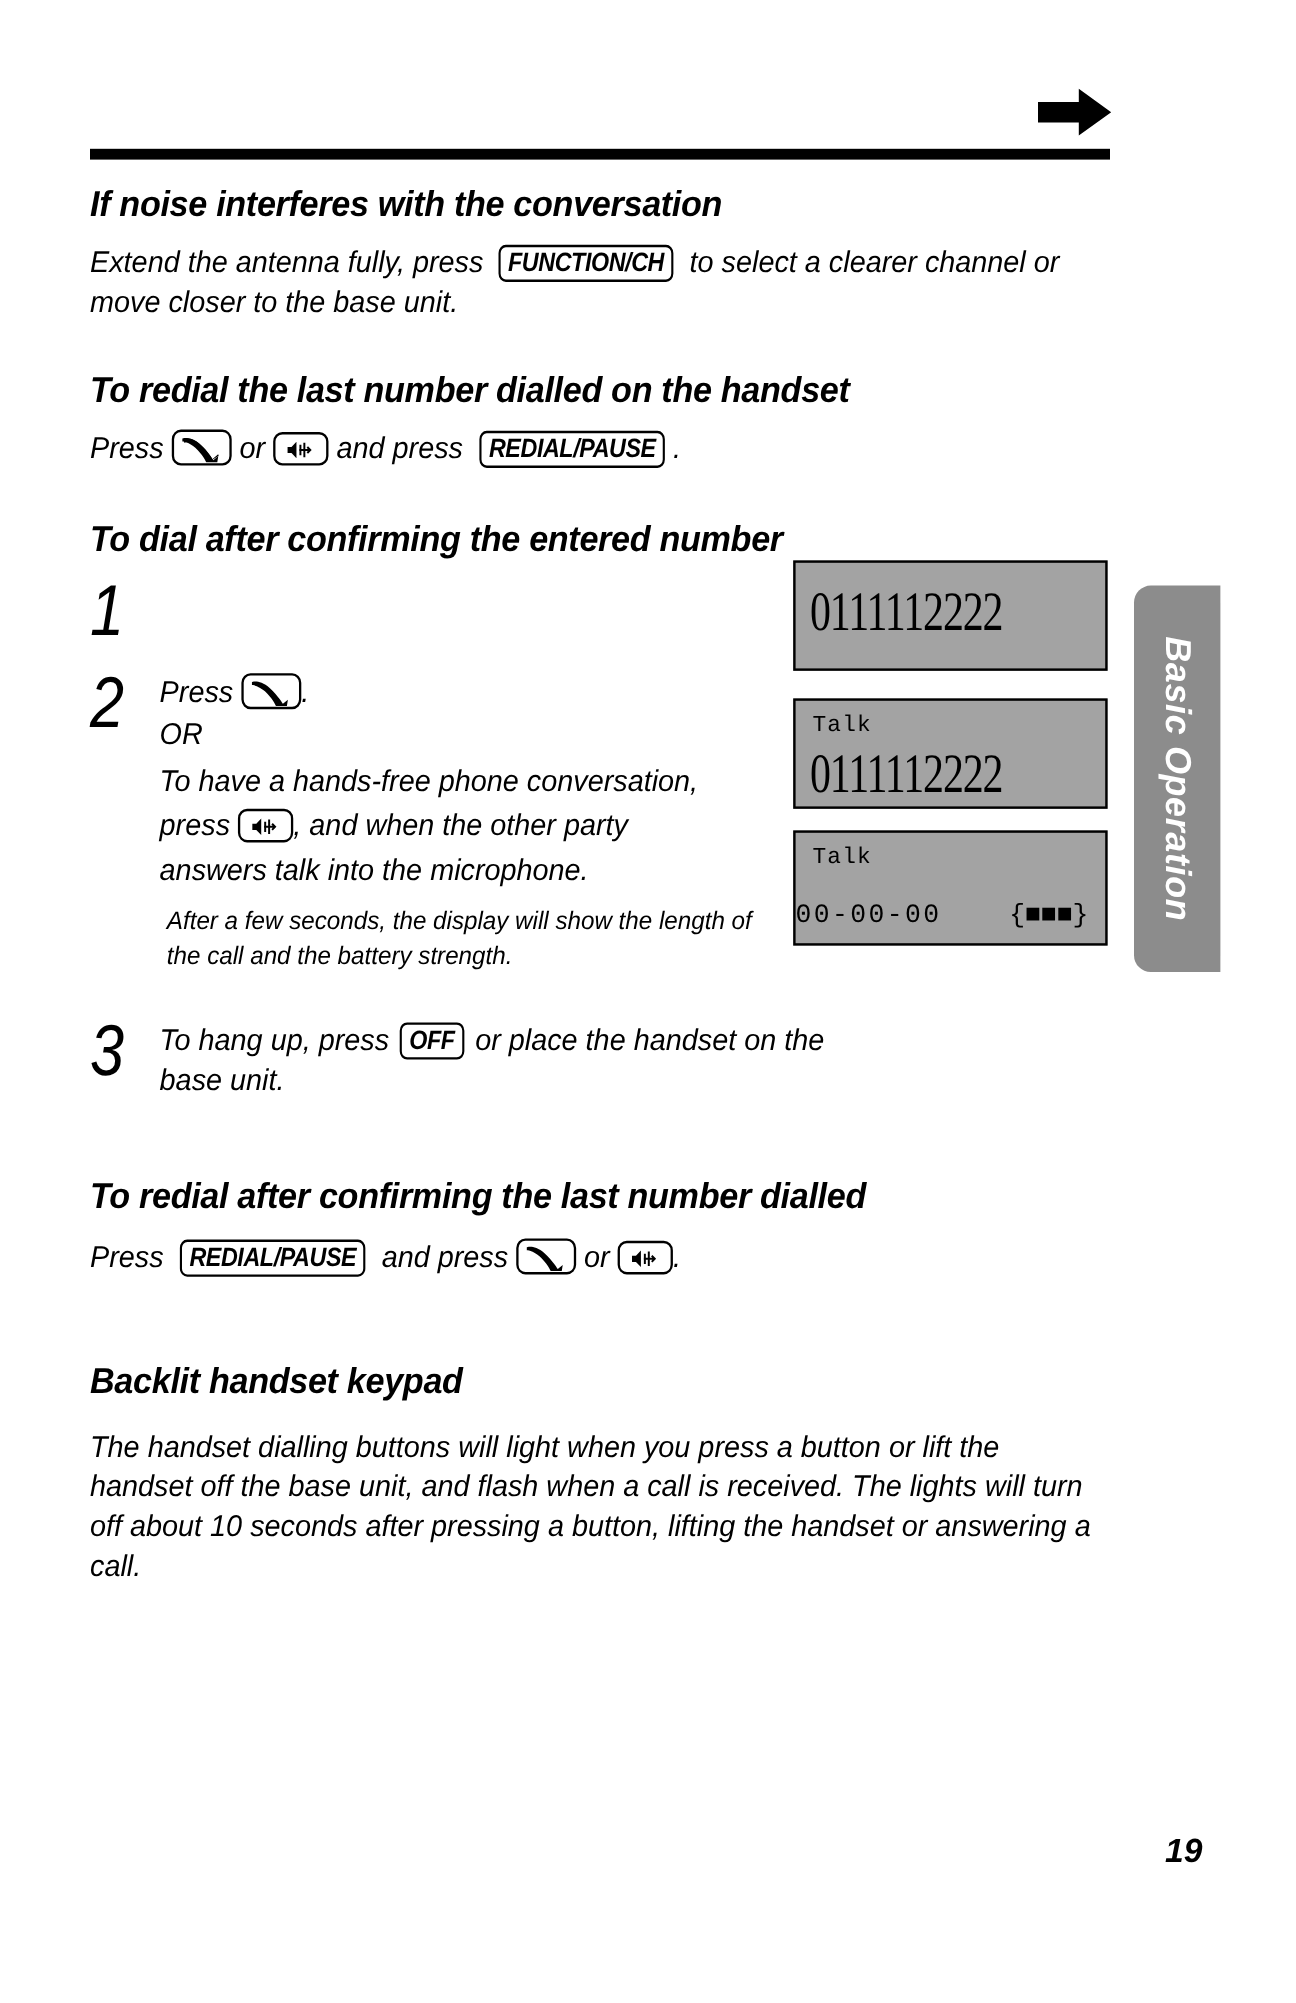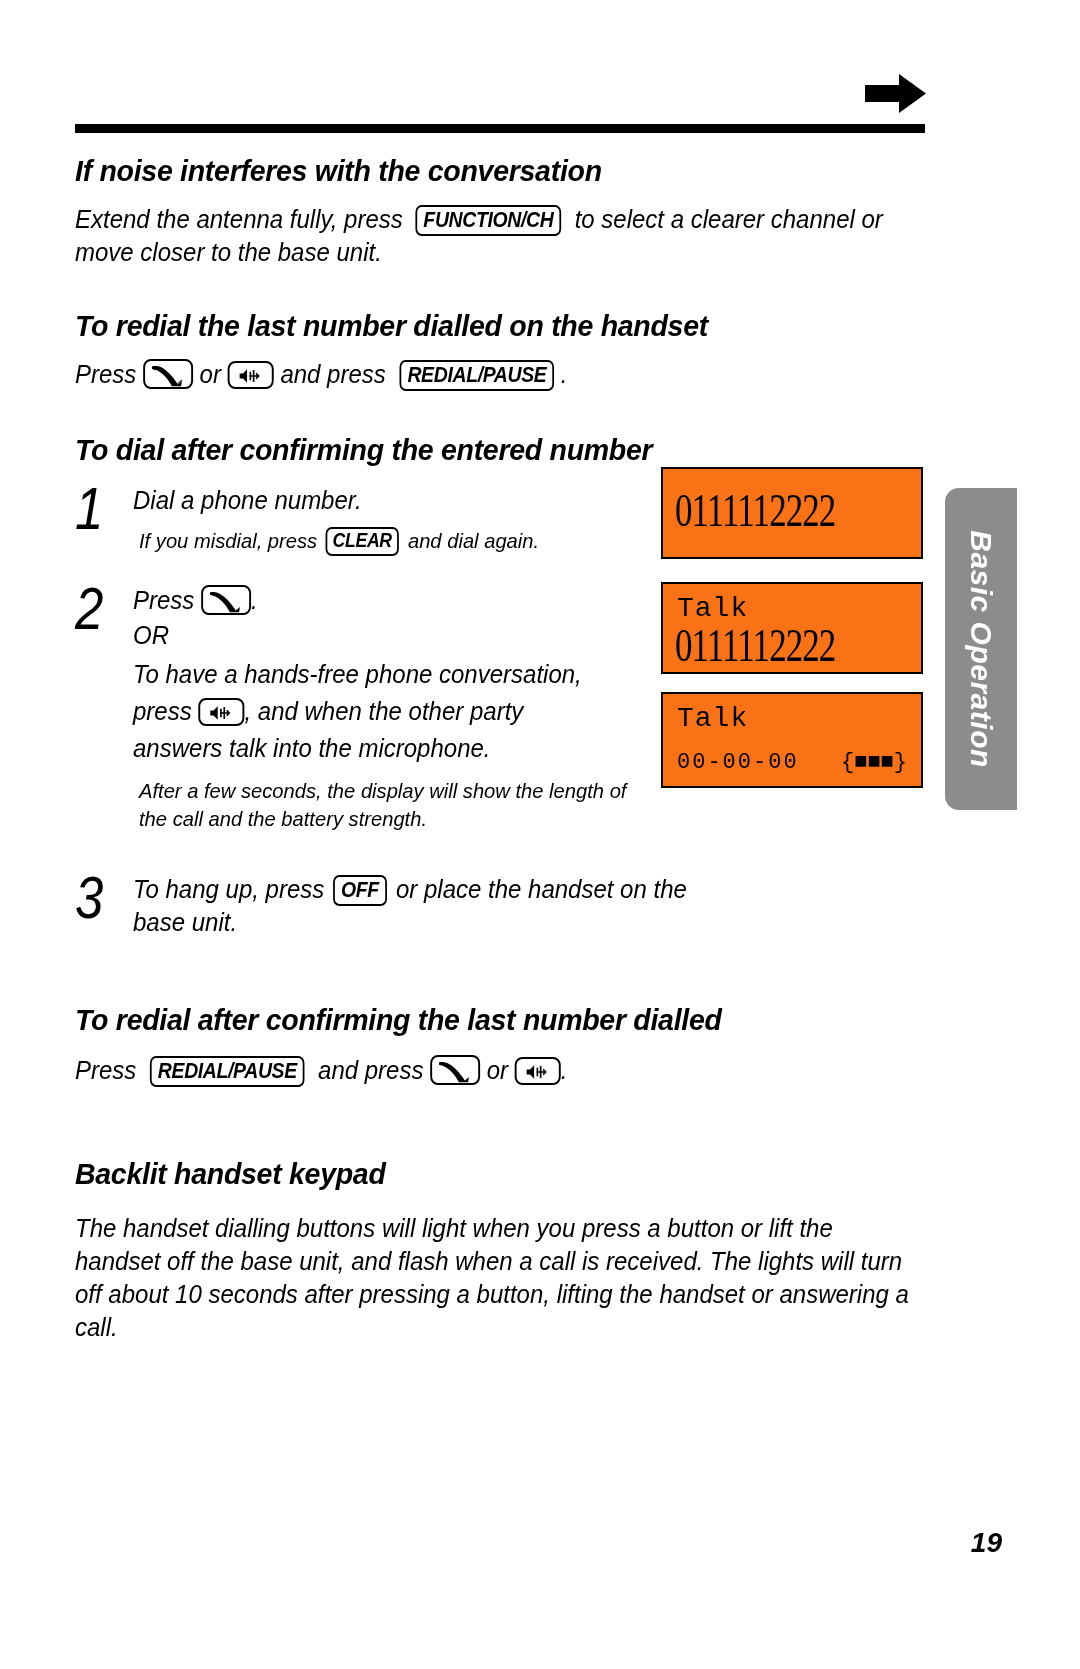--- a/index.html
+++ b/index.html
@@ -119,26 +119,26 @@
     transform: scaleX(0.85);
     transform-origin: left top;
     font-family: "Liberation Sans", sans-serif;
   }
   .step-body { flex: 1 1 auto; }
 
   
   .lcd {
     position: absolute;
     border: 2.5px solid #000;
-    background: #f97316;
+    background: #a3a3a3;
     box-sizing: border-box;
   }
   .lcd-small-text {
     font-family: "Liberation Mono", monospace;
-    font-size: 28px;
+    font-size: 19px;
     letter-spacing: 1px;
     line-height: 1;
   }
   .lcd-num {
     font-family: "Liberation Serif", serif;
     font-size: 38px;
     letter-spacing: -1px;
     line-height: 1;
     transform: scaleY(1.22) scaleX(0.92);
     transform-origin: left top;
@@ -212,21 +212,21 @@
     <div class="lcd-num" style="position:absolute; left:12px; top:18px;">0111112222</div>
   </div>
 
   <div class="lcd" style="left:661px; top:582px; width:262px; height:92px;">
     <div class="lcd-small-text" style="position:absolute; left:14px; top:11px;">Talk</div>
     <div class="lcd-num" style="position:absolute; left:12px; top:38px;">0111112222</div>
   </div>
 
   <div class="lcd" style="left:661px; top:692px; width:262px; height:96px;">
     <div class="lcd-small-text" style="position:absolute; left:14px; top:11px;">Talk</div>
-    <div class="lcd-time" style="position:absolute; left:14px; top:58px;">00-00-00</div>
+    <div class="lcd-time" style="position:absolute; left:0; top:58px;">00-00-00</div>
     <div class="lcd-batt" style="position:absolute; right:14px; top:58px;">{■■■}</div>
   </div>
 
   <div class="content">
 
     <h2 class="section" style="margin-top:4px;">If noise interferes with the conversation</h2>
 
     <p class="body" style="margin-top:16px; width:890px;">
       <span>Extend the antenna fully, press</span>
       <span class="keycap">FUNCTION/CH</span>
@@ -252,28 +252,20 @@
         </svg>
       </span>
       <span>and press</span>
       <span class="keycap">REDIAL/PAUSE</span><span>.</span>
     </p>
 
     <h2 class="section" style="margin-top:42px;">To dial after confirming the entered number</h2>
 
     <div class="step" style="margin-top:18px; width:560px;">
       <div class="step-num">1</div>
-      <div class="step-body">
-        <p class="body">Dial a phone number.</p>
-        <p class="small" style="margin-top:10px; margin-left:6px;">
-          <span>If you misdial, press</span>
-          <span class="keycap sm">CLEAR</span>
-          <span>and dial again.</span>
-        </p>
-      </div>
     </div>
 
     <div class="step" style="margin-top:28px; width:560px;">
       <div class="step-num">2</div>
       <div class="step-body">
         <p class="body">
           <span>Press</span>
           <span class="iconcap wide">
             <svg viewBox="0 0 52 30" width="47" height="26" style="left:1px;top:1px;">
               <path d="M6,5 C6,5 14,2 24,11 C32,18 37,26 37,26 L42,22 L41,28 L30,28 C30,28 26,20 19,14 C12,8 6,8 6,8 Z" fill="#000"></path>

